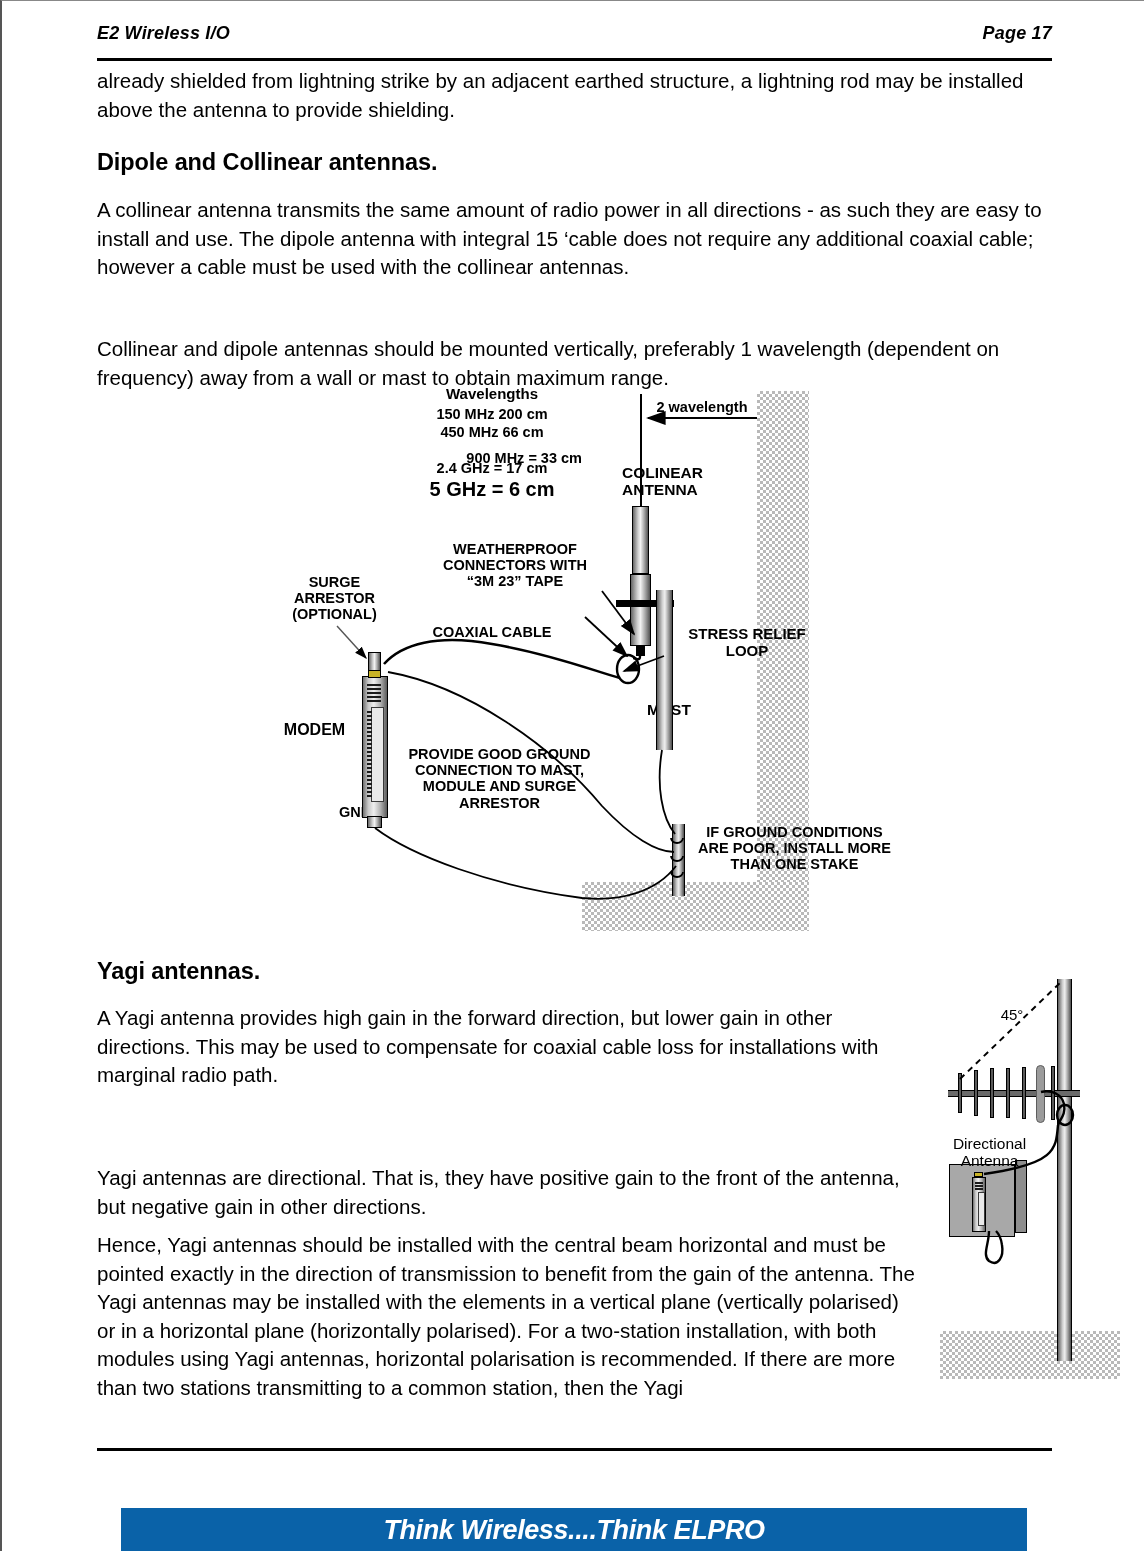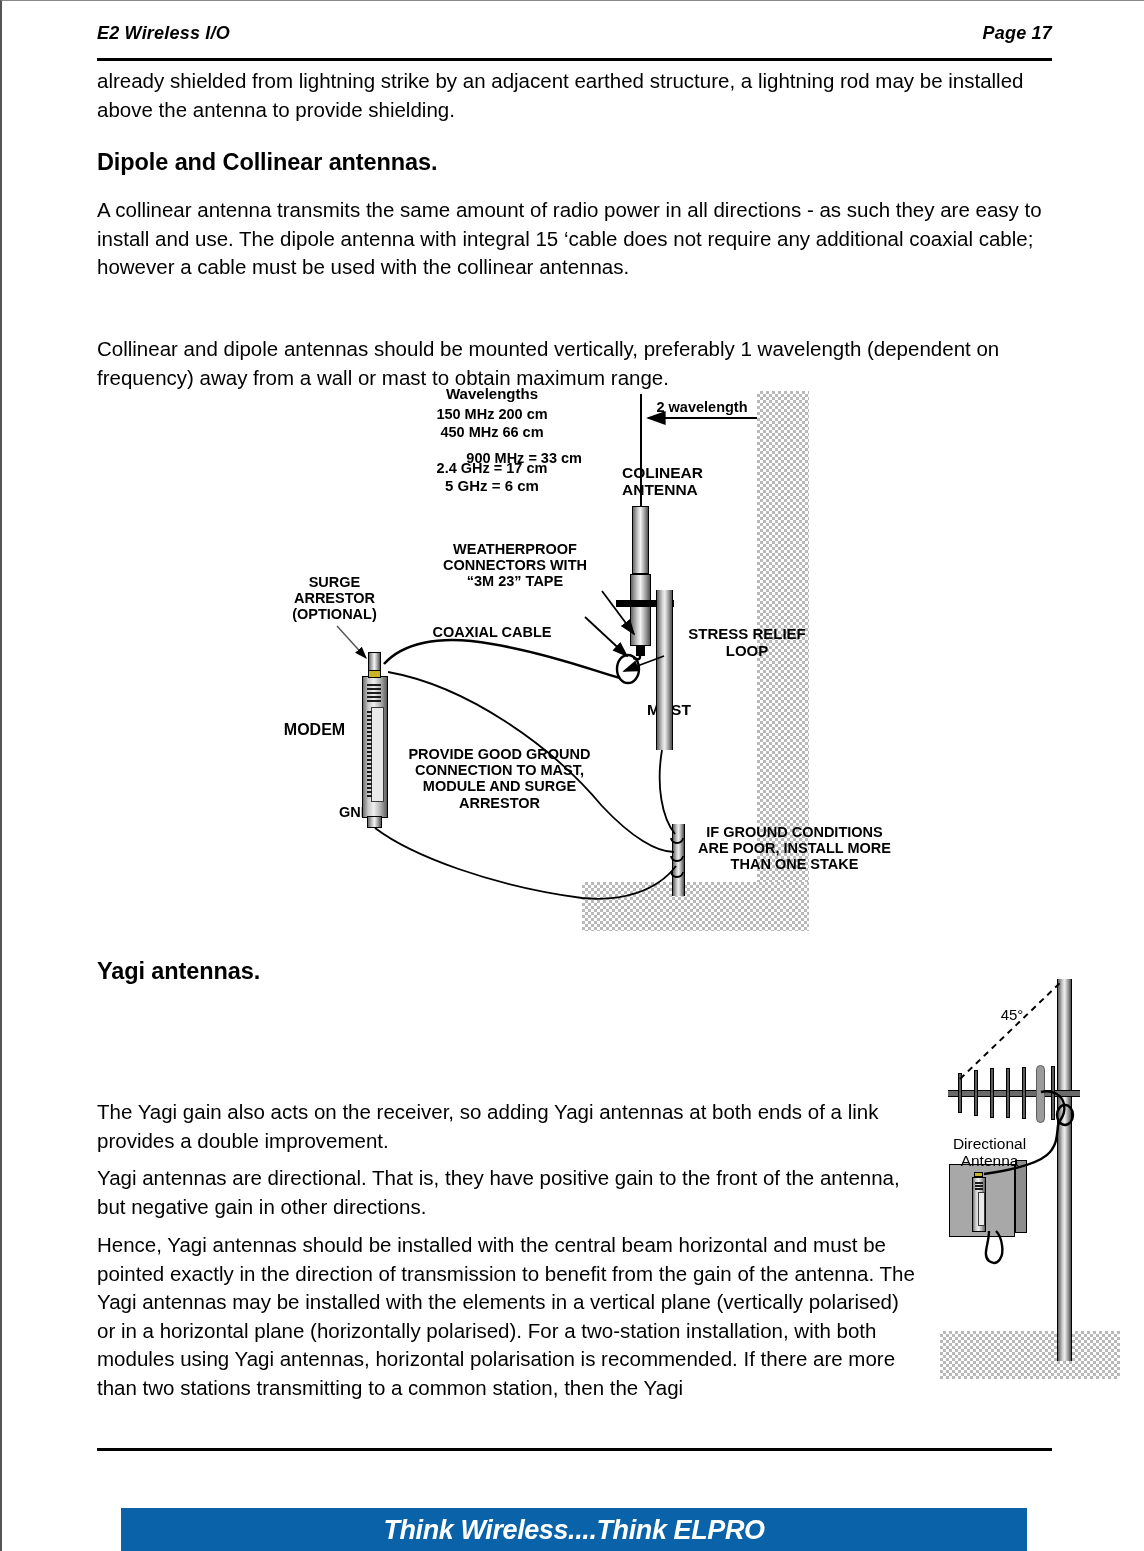--- a/index.html
+++ b/index.html
@@ -217,21 +217,21 @@
 
     <div class="hatch" style="left:505px; top:5px; width:52px; height:540px;"></div>
 
     <div class="hatch" style="left:330px; top:496px; width:227px; height:49px;"></div>
 
     <div class="dlabel" style="left:150px; top:0px; width:180px; font-size:15px; ">Wavelengths</div>
     <div class="dlabel" style="left:150px; top:20px; width:180px; font-size:14.5px;">150 MHz 200 cm</div>
     <div class="dlabel" style="left:150px; top:38px; width:180px; font-size:14.5px;">450 MHz 66 cm</div>
     <div class="dlabel" style="left:150px; top:64px; width:180px; font-size:14.5px;text-align:right;">900 MHz = 33 cm</div>
     <div class="dlabel" style="left:150px; top:74px; width:180px; font-size:14.5px;">2.4 GHz = 17 cm</div>
-    <div class="dlabel" style="left:150px; top:92px; width:180px; font-size:15px;">5 GHz = 6 cm</div>
+    <div class="dlabel" style="left:150px; top:92px; width:180px; font-size:20px;">5 GHz = 6 cm</div>
 
     <div class="dlabel" style="left:385px; top:13px; width:130px; font-size:14.5px;">2 wavelength</div>
 
     <div class="dlabel" style="left:370px; top:78px; width:130px; font-size:15.5px; text-align:left;">COLINEAR
 ANTENNA</div>
 
     <div class="dlabel" style="left:148px; top:155px; width:230px; font-size:14.5px;">WEATHERPROOF
 CONNECTORS WITH
 “3M 23” TAPE</div>
 
@@ -318,21 +318,21 @@
       <path d="M136,286 C215,300 300,360 350,420 C380,452 405,466 422,466" fill="none" stroke="#000" stroke-width="1.8"></path>
 
       <path d="M419,452 a6,5 0 1,0 12,0" fill="none" stroke="#000" stroke-width="1.8"></path>
       <path d="M419,470 a6,5 0 1,0 12,0" fill="none" stroke="#000" stroke-width="1.8"></path>
       <path d="M419,486 a6,5 0 1,0 12,0" fill="none" stroke="#000" stroke-width="1.8"></path>
     </svg>
   </div>
 
   <h2 class="section-head" style="top:955px;">Yagi antennas.</h2>
 
-  <div class="body-text narrow" style="top:1097px;">The Yagi gain also acts on the receiver, so adding Yagi antennas at both ends of a link provides a double improvement.</div>
+  <div class="body-text narrow" style="top:1003px;">A Yagi antenna provides high gain in the forward direction, but lower gain in other directions. This may be used to compensate for coaxial cable loss for installations with marginal radio path.</div>
   <div class="body-text narrow" style="top:1163px;">Yagi antennas are directional. That is, they have positive gain to the front of the antenna, but negative gain in other directions.</div>
   <div class="body-text narrow" style="top:1230px;">Hence, Yagi antennas should be installed with the central beam horizontal and must be pointed exactly in the direction of transmission to benefit from the gain of the antenna. The Yagi antennas may be installed with the elements in a vertical plane (vertically polarised) or in a horizontal plane (horizontally polarised).  For a two-station installation, with both modules using Yagi antennas, horizontal polarisation is recommended.  If there are more than two stations transmitting to a common station, then the Yagi</div>
 
   <div class="diagram" style="left:930px; top:968px; width:214px; height:420px;">
 
     <div class="hatch" style="left:8px; top:362px; width:180px; height:48px;"></div>
 
     <div class="mast" style="left:125px; top:10px; width:13px; height:382px;"></div>
 
     <div class="yagi-boom" style="left:16px; top:121px; width:132px; height:7px;"></div>

